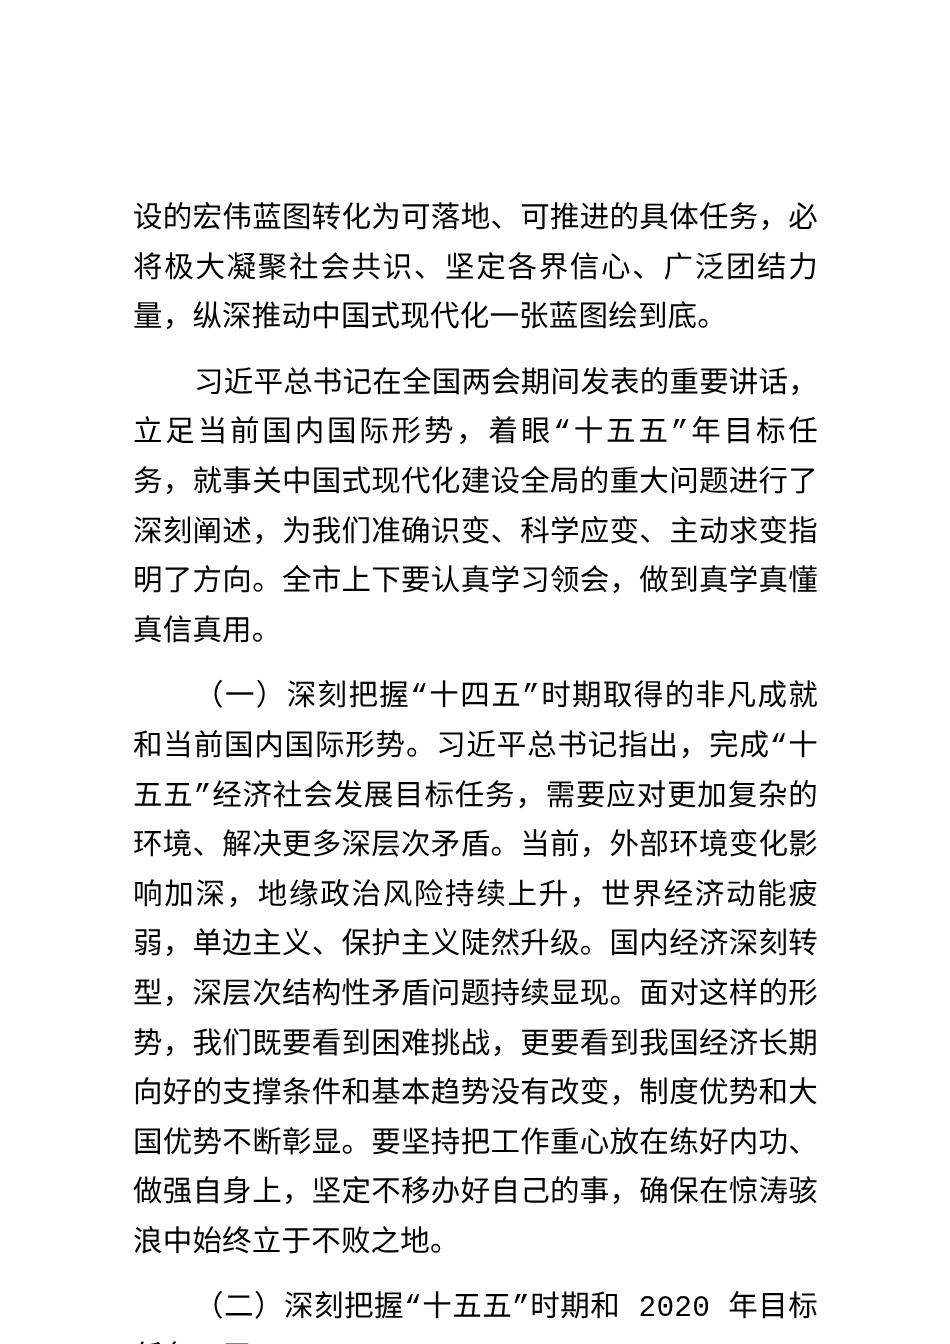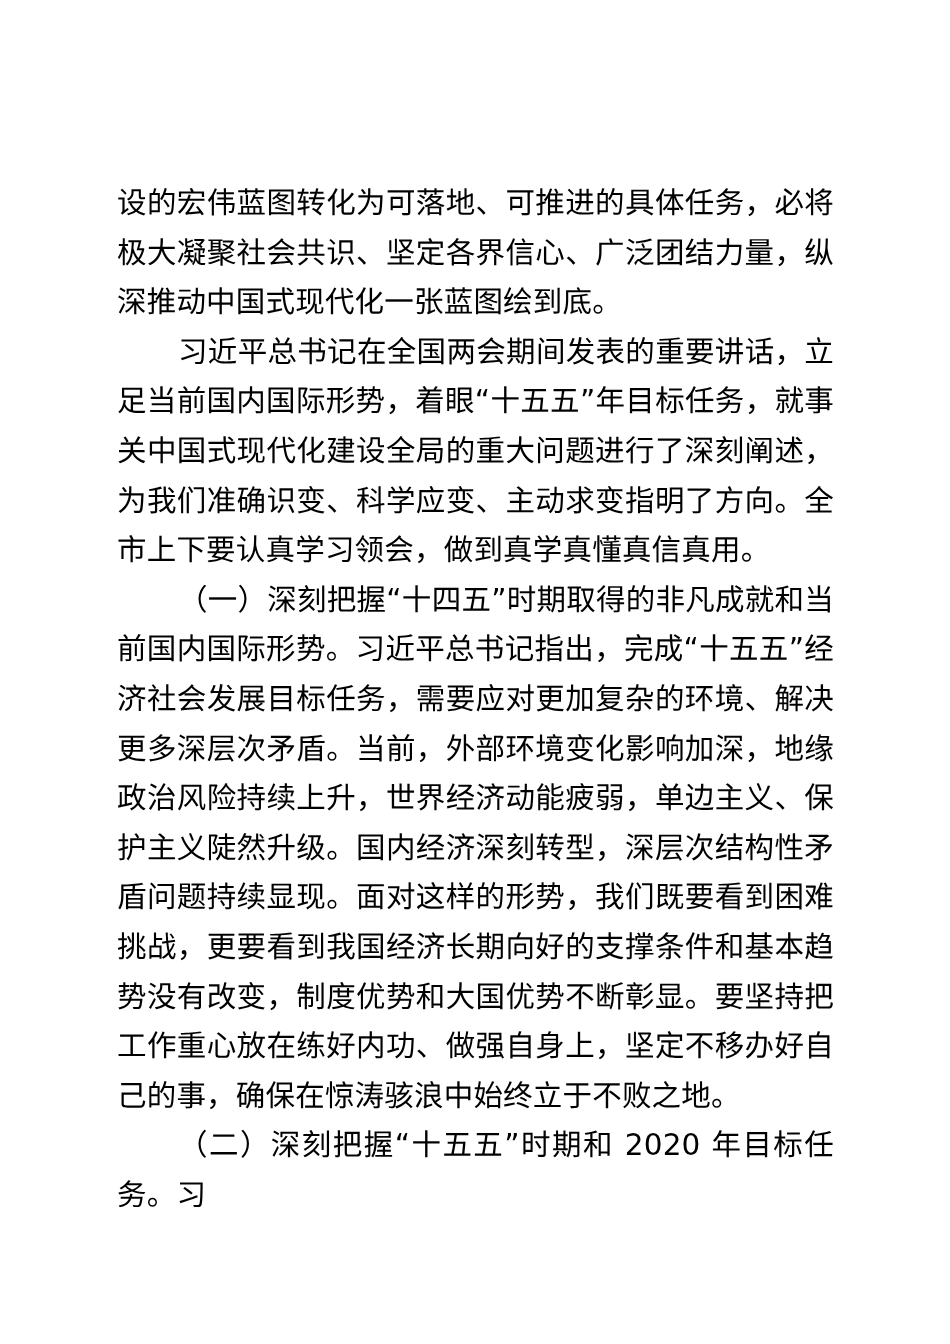--- a/index.html
+++ b/index.html
@@ -19,31 +19,32 @@
     overflow: hidden;
     box-sizing: border-box;
   }
   .doc-body {
     position: absolute;
     left: 117px;
     top: 179px;
     width: 717px;
   }
   .para {
-    margin: 0;
+    margin: 16px;
     padding: 0;
     color: #000000;
     font-size: 29.5px;
     line-height: 49.6px;
     letter-spacing: 0.2px;
     text-align: justify;
     text-justify: inter-character;
     text-align-last: left;
     word-break: break-all;
     white-space: normal;
+    font-family: Liberation Mono, monospace;
   }
   .para.indent {
     text-indent: 61px;
   }
   .para.heading {
     text-indent: 61px;
     font-weight: normal;
   }
 </style>
 </head>

